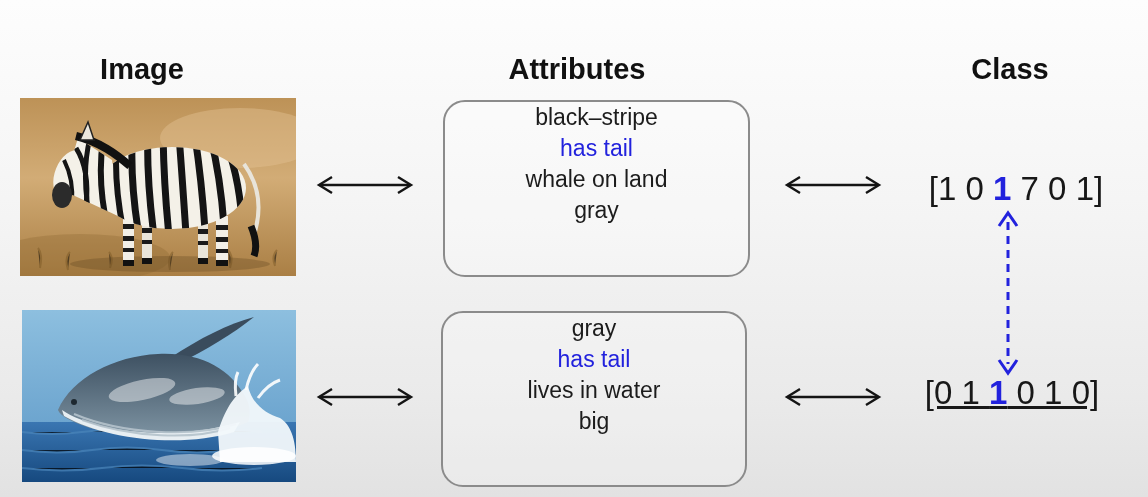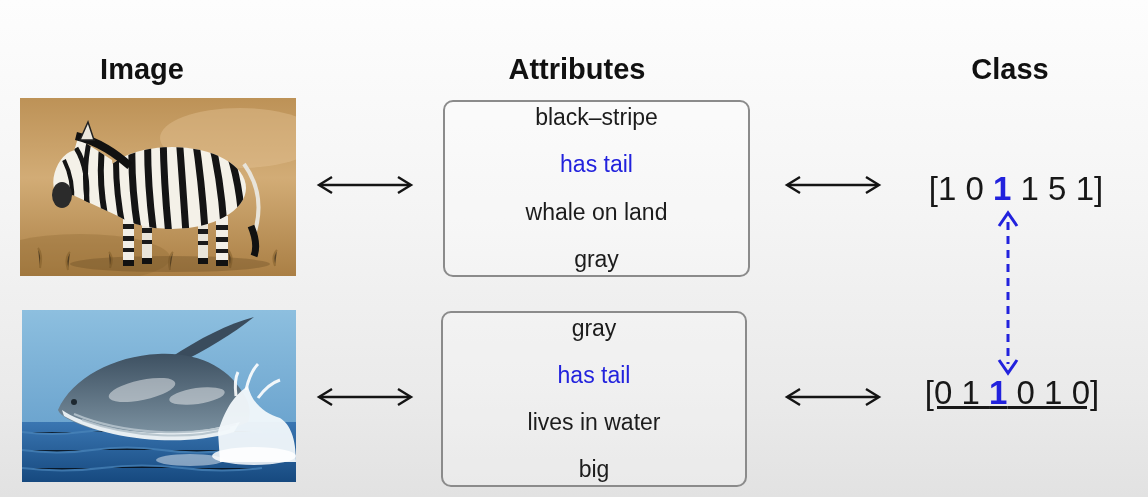--- a/index.html
+++ b/index.html
@@ -14,22 +14,22 @@
     position:relative;width:1148px;height:497px;overflow:hidden;
     background:linear-gradient(180deg,#fdfdfd 0%,#f5f5f5 40%,#eaeaea 80%,#e2e2e2 100%);
   }
   .col-header{
     position:absolute;top:13px;transform:translateX(-50%);
     font-size:29px;font-weight:700;color:#111;white-space:nowrap;margin-top:40px;
   }
   .photo{position:absolute;overflow:hidden;}
   .photo svg{display:block;}
   .attr-box{
-    position:absolute;border:2px solid var(--box-border);border-radius:10px;
-    display:flex;flex-direction:column;align-items:center;justify-content:space-between;
+    position:absolute;border:2px solid var(--box-border);border-radius:22px;
+    display:flex;flex-direction:column;align-items:center;justify-content:flex-start;
     background:rgba(255,255,255,0.25);
   }
   .attr-line{font-size:23px;line-height:31px;color:var(--text-dark);white-space:nowrap;}
   .attr-line.hl{color:var(--accent-blue);font-weight:400;}
   .class-text{
     position:absolute;transform:translateX(-50%);
     font-size:31px;color:#181818;white-space:nowrap;
   }
   .vector{
     position:absolute;transform:translateX(-50%);
@@ -210,21 +210,21 @@
     <polyline points="17,4 4,12 17,20" fill="none" stroke="#141414" stroke-width="2.4"></polyline>
     <polyline points="83,4 96,12 83,20" fill="none" stroke="#141414" stroke-width="2.4"></polyline>
   </svg>
   <svg class="harrow" style="left:783px;top:385px;" width="100" height="24" viewBox="0 0 100 24">
     <line x1="5" y1="12" x2="95" y2="12" stroke="#141414" stroke-width="2.4"></line>
     <polyline points="17,4 4,12 17,20" fill="none" stroke="#141414" stroke-width="2.4"></polyline>
     <polyline points="83,4 96,12 83,20" fill="none" stroke="#141414" stroke-width="2.4"></polyline>
   </svg>
 
 
-  <div class="vector" style="left:1016px;top:170px;"><span>[1 0 </span><span class="hl">1</span><span> 1 5 1]</span></div>
+  <div class="vector" style="left:1016px;top:170px;"><span>[1 0 </span><span class="hl">1</span><span> 7 0 1]</span></div>
 
   <svg class="varrow" style="left:993px;top:210px;" width="30" height="166" viewBox="0 0 30 166">
     <line x1="15" y1="12" x2="15" y2="154" stroke="#2222dd" stroke-width="3" stroke-dasharray="8 6"></line>
     <polyline points="6,16 15,3 24,16" fill="none" stroke="#2222dd" stroke-width="3"></polyline>
     <polyline points="6,150 15,163 24,150" fill="none" stroke="#2222dd" stroke-width="3"></polyline>
   </svg>
 
   <div class="vector" style="left:1012px;top:374px;text-decoration:underline;"><span>[0 1 </span><span class="hl">1</span><span> 0 1 0]</span></div>
 
 

